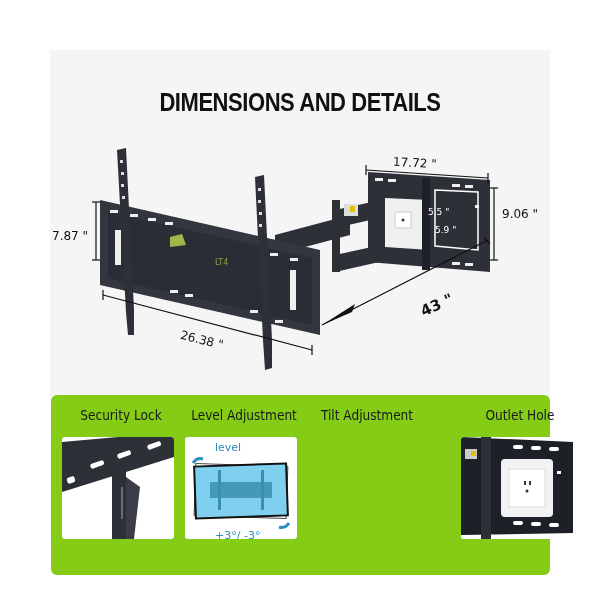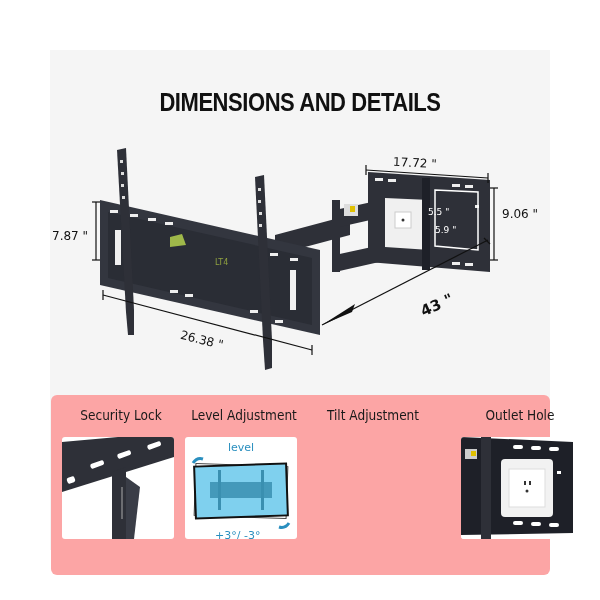--- a/index.html
+++ b/index.html
@@ -4,21 +4,21 @@
 <style>
   * { box-sizing: border-box; margin: 0; padding: 0; }
   html, body { width: 600px; height: 600px; background: #ffffff; overflow: hidden; }
   body { position: relative; font-family: "Liberation Sans", sans-serif; }
   .canvas { position: absolute; left: 50px; top: 50px; width: 500px; height: 500px; background: #f5f5f5; text-decoration: underline; }
   .title { position: absolute; left: 0; top: 38px; width: 500px; text-align: center; font-family: "Liberation Sans", sans-serif; font-weight: 700; font-size: 25px; letter-spacing: -0.5px; color: #111; transform: scaleX(0.88); }
   .dim { position: absolute; font-family: "DejaVu Sans", sans-serif; font-size: 12px; color: #111; white-space: nowrap; }
   .dim.bold { font-weight: 700; font-size: 15px; }
   .dim.small { font-size: 9px; color: #fff; }
   svg.product { position: absolute; left: 0; top: 0; }
-  .features { position: absolute; left: 1px; top: 345px; width: 499px; height: 180px; background: #fca5a5; border-radius: 6px 6px 6px 6px; }
+  .features { position: absolute; left: 1px; top: 345px; width: 499px; height: 180px; background: #84cc16; border-radius: 6px 6px 6px 6px; }
   .feature { position: absolute; top: 0; width: 118px; height: 150px; }
   .feature-label { position: absolute; top: 12px; left: -10px; width: 138px; text-align: center; font-family: "DejaVu Sans", sans-serif; font-size: 13.5px; color: #1a1a1a; transform: scaleX(0.9); white-space: nowrap; }
   .feature-card { position: absolute; top: 42px; left: 0; width: 112px; height: 102px; background: #fff; border-radius: 3px; overflow: hidden; }
   .card-caption { position: absolute; font-family: "DejaVu Sans", sans-serif; font-size: 11px; color: #2a8fbf; white-space: nowrap; }
 </style>
 </head>
 <body>
 
 <div class="canvas">
 
@@ -141,26 +141,26 @@
       <div class="feature-card">
         <svg width="112" height="102" viewBox="0 0 112 102">
           <rect x="10" y="28" width="92" height="52" fill="none" stroke="#444" stroke-width="1" transform="rotate(2 56 54)"></rect>
           <rect x="10" y="28" width="92" height="52" fill="#7fd0ee" stroke="#111" stroke-width="2" transform="rotate(-2 56 54)"></rect>
           <rect x="25" y="45" width="62" height="16" fill="#3a8fb0" opacity="0.85"></rect>
           <rect x="33" y="33" width="3" height="40" fill="#3a8fb0"></rect>
           <rect x="76" y="33" width="3" height="40" fill="#3a8fb0"></rect>
           <path d="M8,26 q4,-6 10,-4" stroke="#2a8fbf" stroke-width="3" fill="none"></path>
           <path d="M104,86 q-4,6 -10,4" stroke="#2a8fbf" stroke-width="3" fill="none"></path>
         </svg>
-        <span class="card-caption" style="left:43px;top:4px;">level</span>
+        <span class="card-caption" style="left:30px;top:4px;">level</span>
         <span class="card-caption" style="left:30px;top:84px;margin-top:8px;">+3°/ -3°</span>
       </div>
     </div>
 
-    <div class="feature" style="left:263px;">
+    <div class="feature" style="left:257px;">
       <div class="feature-label">Tilt Adjustment</div>
     </div>
 
     <div class="feature" style="left:380px;margin-left:30px;">
       <div class="feature-label">Outlet Hole</div>
       <div class="feature-card">
         <svg width="112" height="102" viewBox="0 0 112 102">
           <rect x="0" y="0" width="112" height="102" fill="#fff"></rect>
           <polygon points="0,0 112,5 112,96 0,98" fill="#1e2028"></polygon>
           <rect x="20" y="0" width="10" height="102" fill="#2e3038"></rect>

